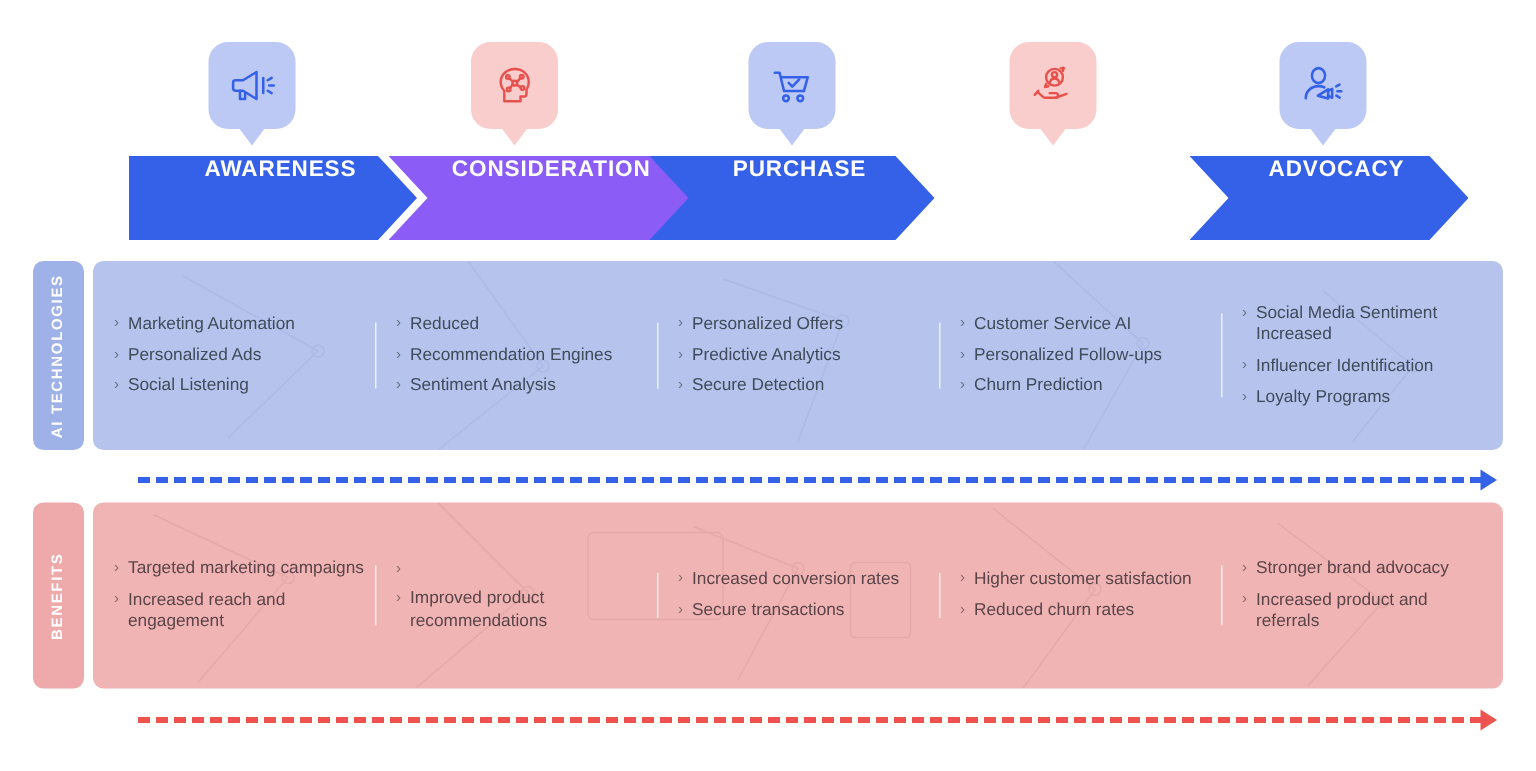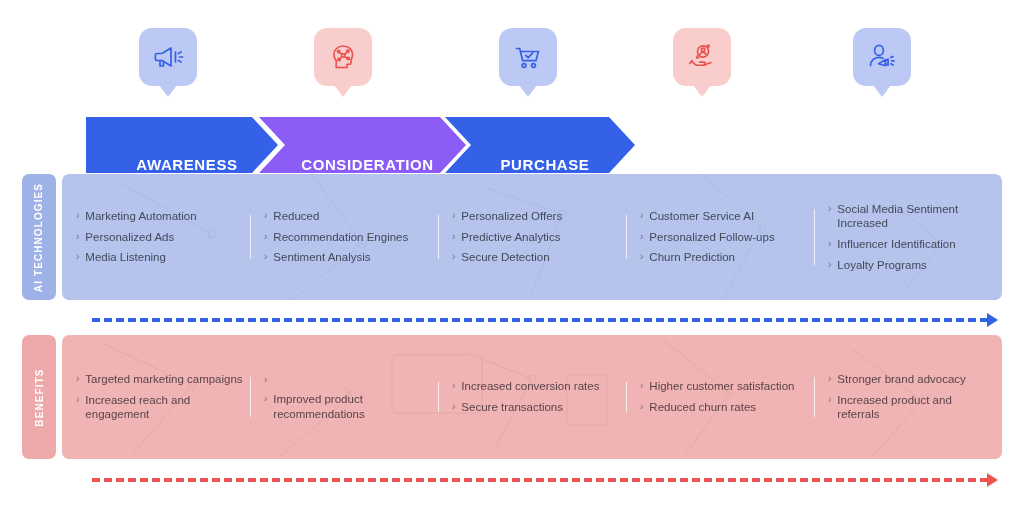--- a/index.html
+++ b/index.html
@@ -27,25 +27,24 @@
     width:0;height:0;border-left:9px solid transparent;border-right:9px solid transparent;
   }
   .badge.blue .tail{border-top:12px solid #bcc9f4;}
   .badge.red .tail{border-top:12px solid #f9cdcc;}
   .badge svg{display:block;}
 
   
   .banner{position:absolute;left:0;top:104px;width:1024px;height:56px;}
   .chev{
     position:absolute;top:0;height:56px;
-    display:flex;align-items:flex-end;justify-content:center;
+    display:flex;align-items:flex-start;justify-content:center;
     color:#ffffff;font-weight:bold;font-size:15px;letter-spacing:.6px;
     -webkit-clip-path:polygon(0 0, calc(100% - 26px) 0, 100% 50%, calc(100% - 26px) 100%, 0 100%, 26px 50%);
     clip-path:polygon(0 0, calc(100% - 26px) 0, 100% 50%, calc(100% - 26px) 100%, 0 100%, 26px 50%);
-    margin-top:13px;
   }
   .chev.first{
     -webkit-clip-path:polygon(0 0, calc(100% - 26px) 0, 100% 50%, calc(100% - 26px) 100%, 0 100%);
     clip-path:polygon(0 0, calc(100% - 26px) 0, 100% 50%, calc(100% - 26px) 100%, 0 100%);
   }
   .chev.blue{background:#3461e8;}
   .chev.red{background:#8b5cf6;}
   .chev span{transform:translateX(5px);white-space:nowrap;}
 
   
@@ -179,22 +178,25 @@
     </div>
   </div>
 
   <div class="banner">
     <div class="chev blue first" style="left:86px;width:192px">
       <span>AWARENESS</span>
     </div>
     <div class="chev red" style="left:259px;width:207px">
       <span>CONSIDERATION</span>
     </div>
-    <div class="chev blue" style="left:445px;width:190px">
+    <div class="chev blue" style="left:433px;width:190px">
       <span>PURCHASE</span>
+    </div>
+    <div class="chev blue" style="left:793px;width:186px">
+      <span>ADVOCACY</span>
     </div>
   </div>
 
   <div class="row tech" style="top:174px;height:126px">
     <div class="row-tab">
       <span>AI TECHNOLOGIES</span>
     </div>
     <div class="row-body">
       <svg class="texture" viewBox="0 0 940 126" preserveAspectRatio="none">
         <g fill="none" stroke="#8fa3d8" stroke-width="1">
@@ -216,21 +218,21 @@
           <div class="bullet">
               <span class="mk">›</span>
               <span>Marketing Automation</span>
             </div>
           <div class="bullet">
               <span class="mk">›</span>
               <span>Personalized Ads</span>
             </div>
           <div class="bullet">
               <span class="mk">›</span>
-              <span>Media Listening</span>
+              <span>Social Listening</span>
             </div>
         </div>
         <div class="col">
           <div class="bullet">
               <span class="mk">›</span>
               <span>Reduced</span>
             </div>
           <div class="bullet">
               <span class="mk">›</span>
               <span>Recommendation Engines</span>

